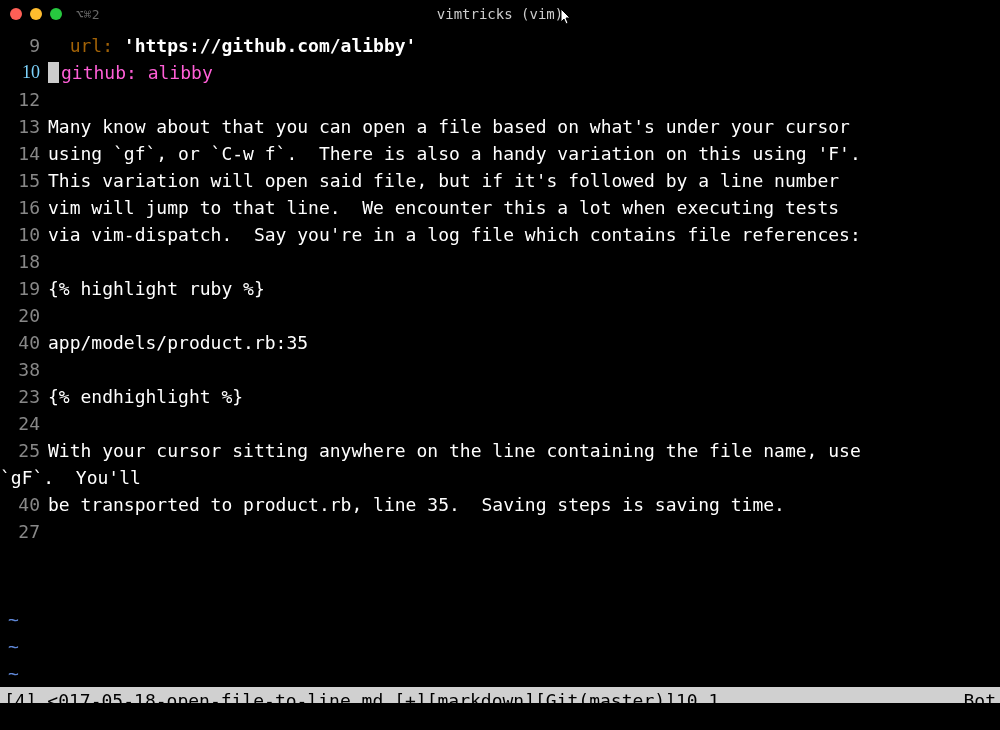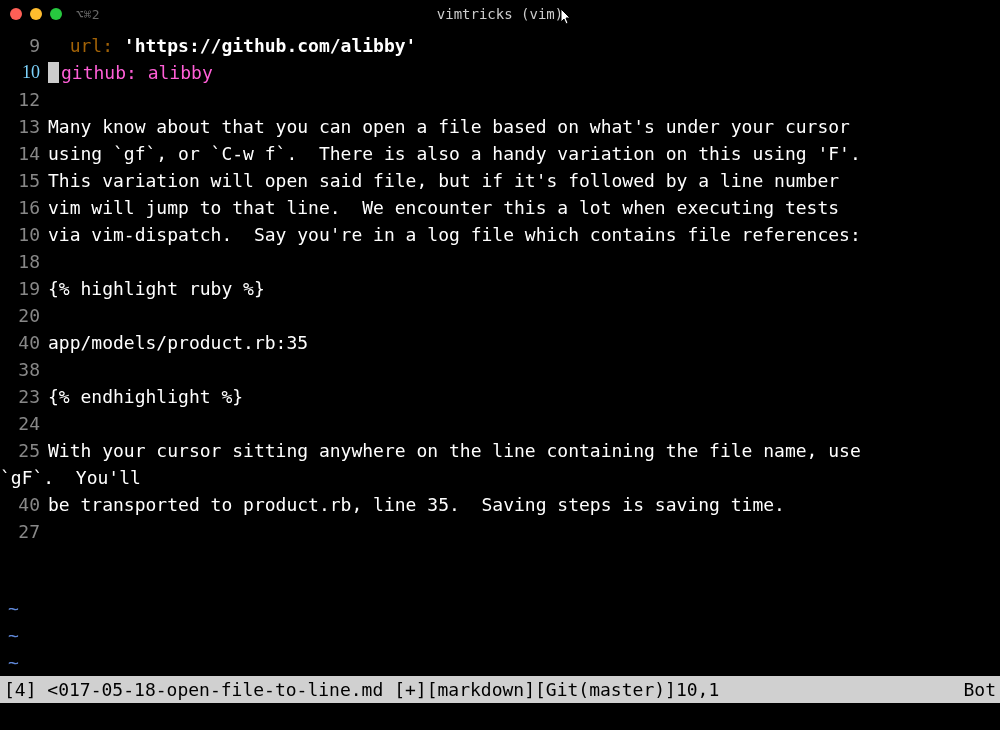--- a/index.html
+++ b/index.html
@@ -104,21 +104,21 @@
       display: inline-block;
       width: 11px;
       height: 21px;
       background: #ccc;
       vertical-align: text-bottom;
       margin-right: 2px;
     }
     .statusline {
       background: #d0d0d0;
       color: #000;
-      height: 27px;
+      height: 16px;
       line-height: 27px;
       display: flex;
       padding: 0 4px;
       font-size: 18px;
       white-space: pre;
     }
     .statusline .left { flex: 1; overflow: hidden; }
     .statusline .right { }
     .cmdline {
       height: 27px;

